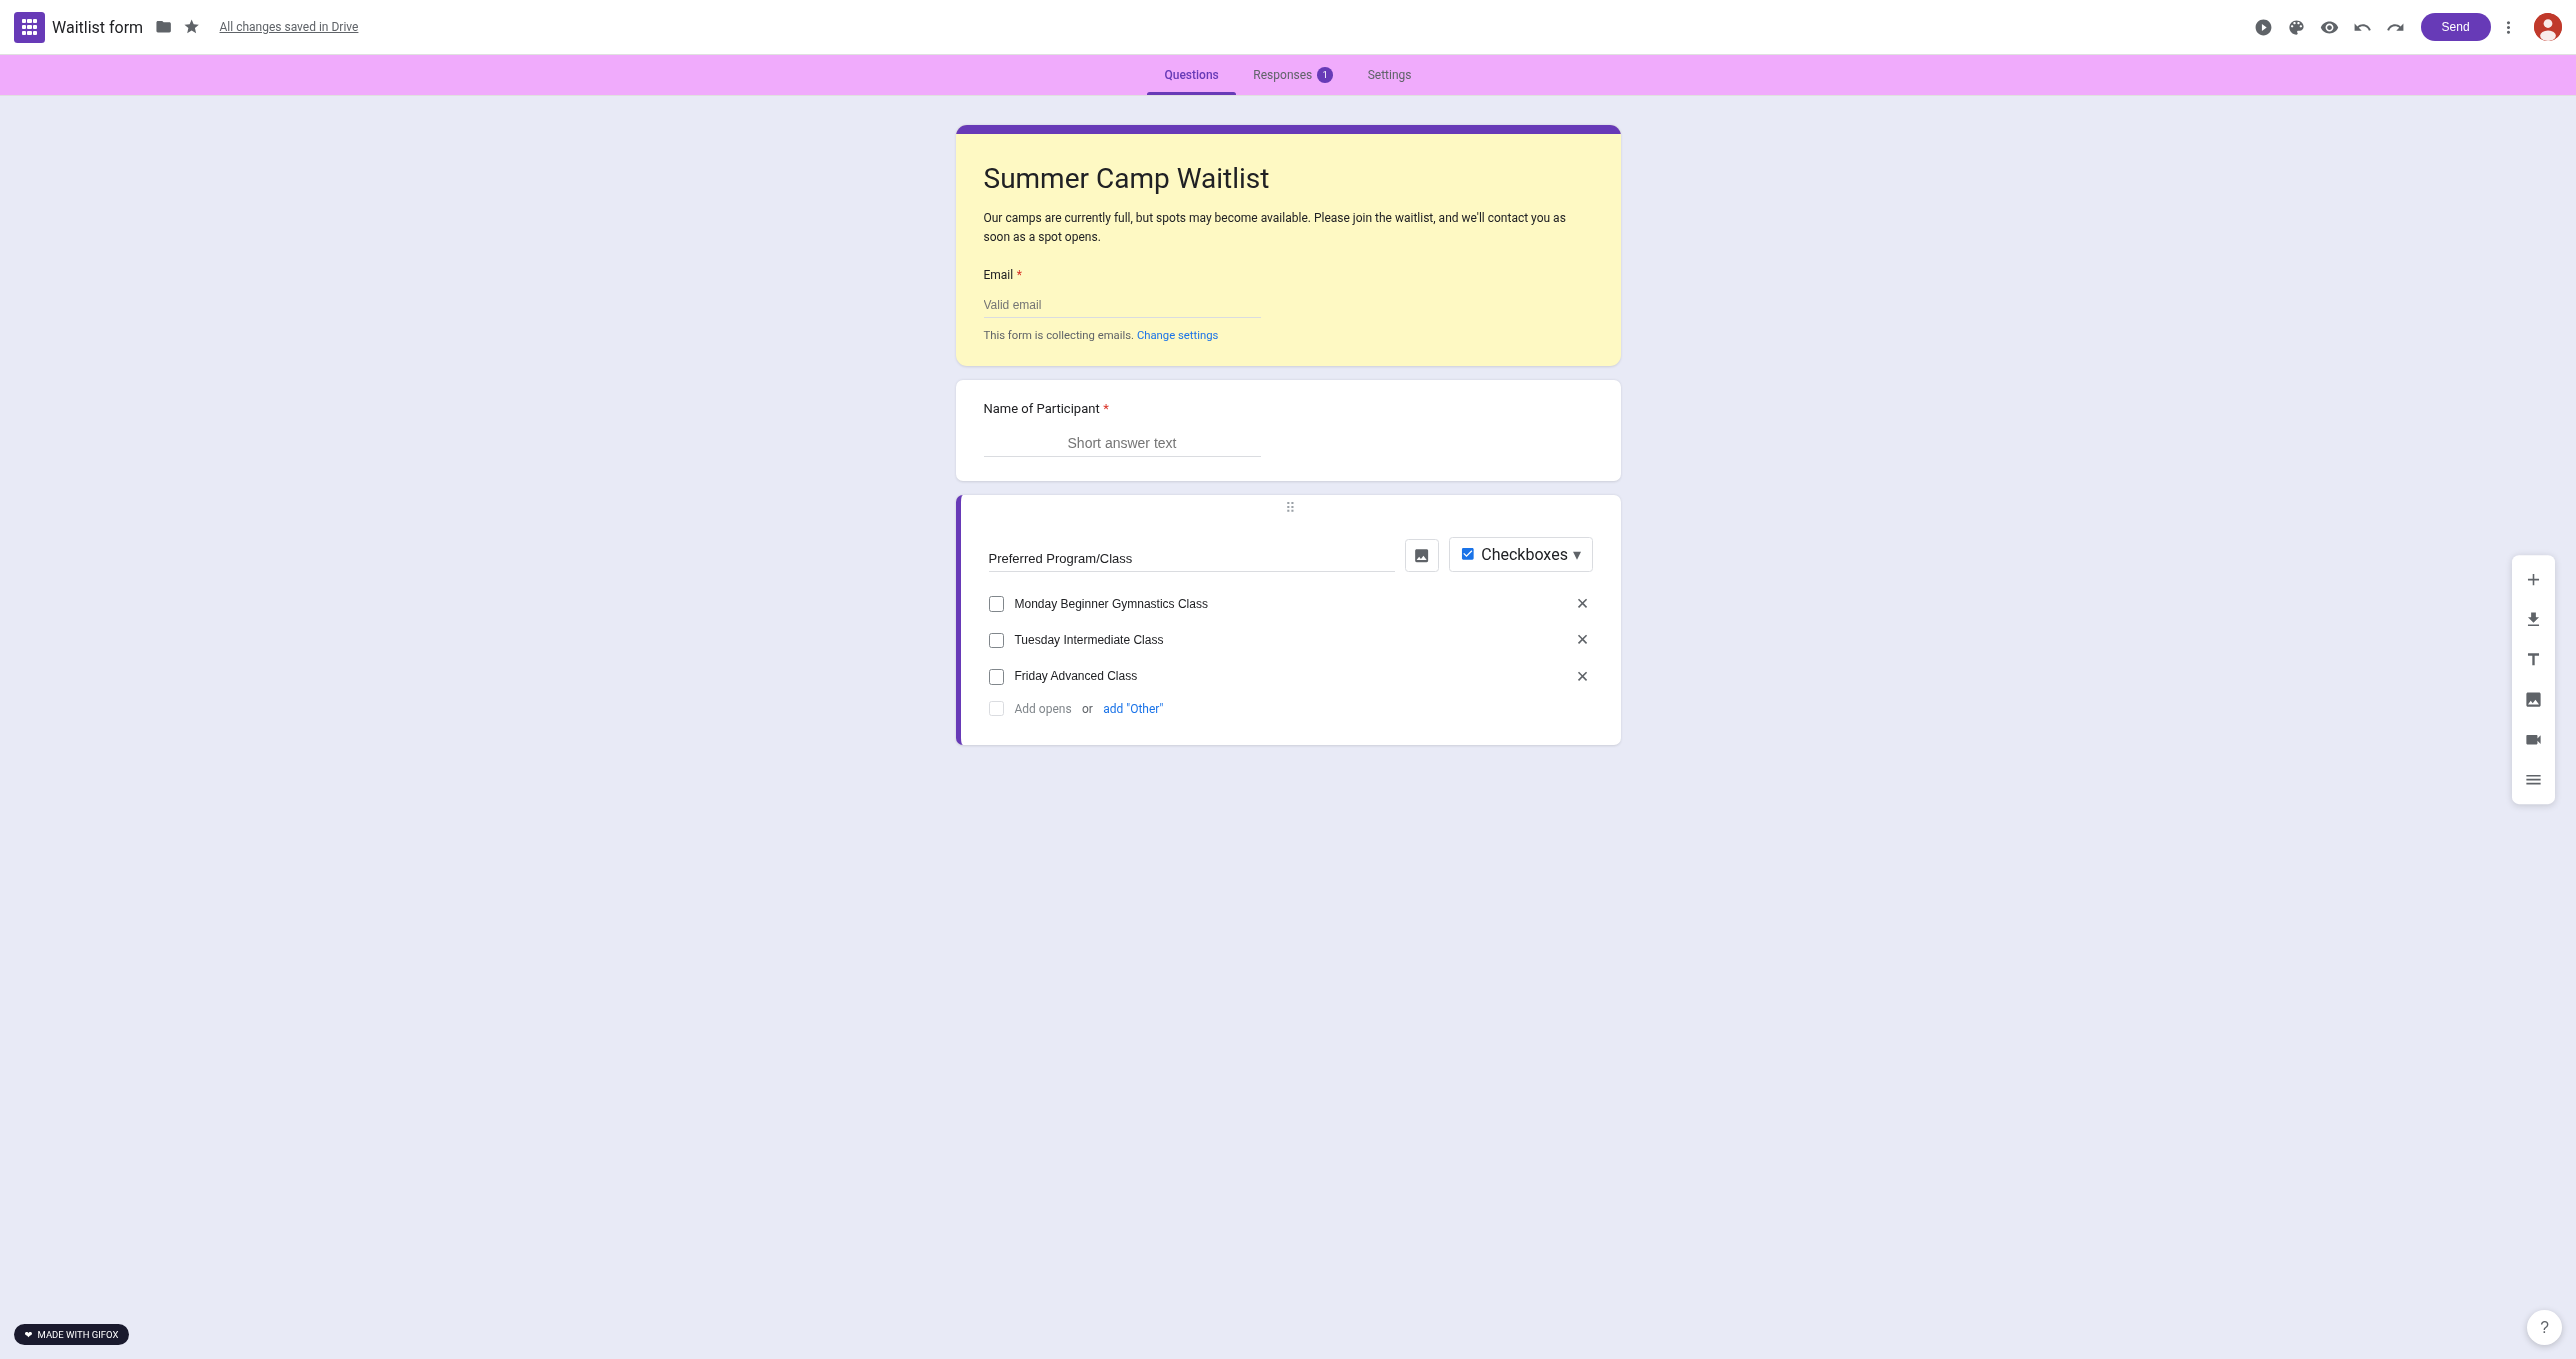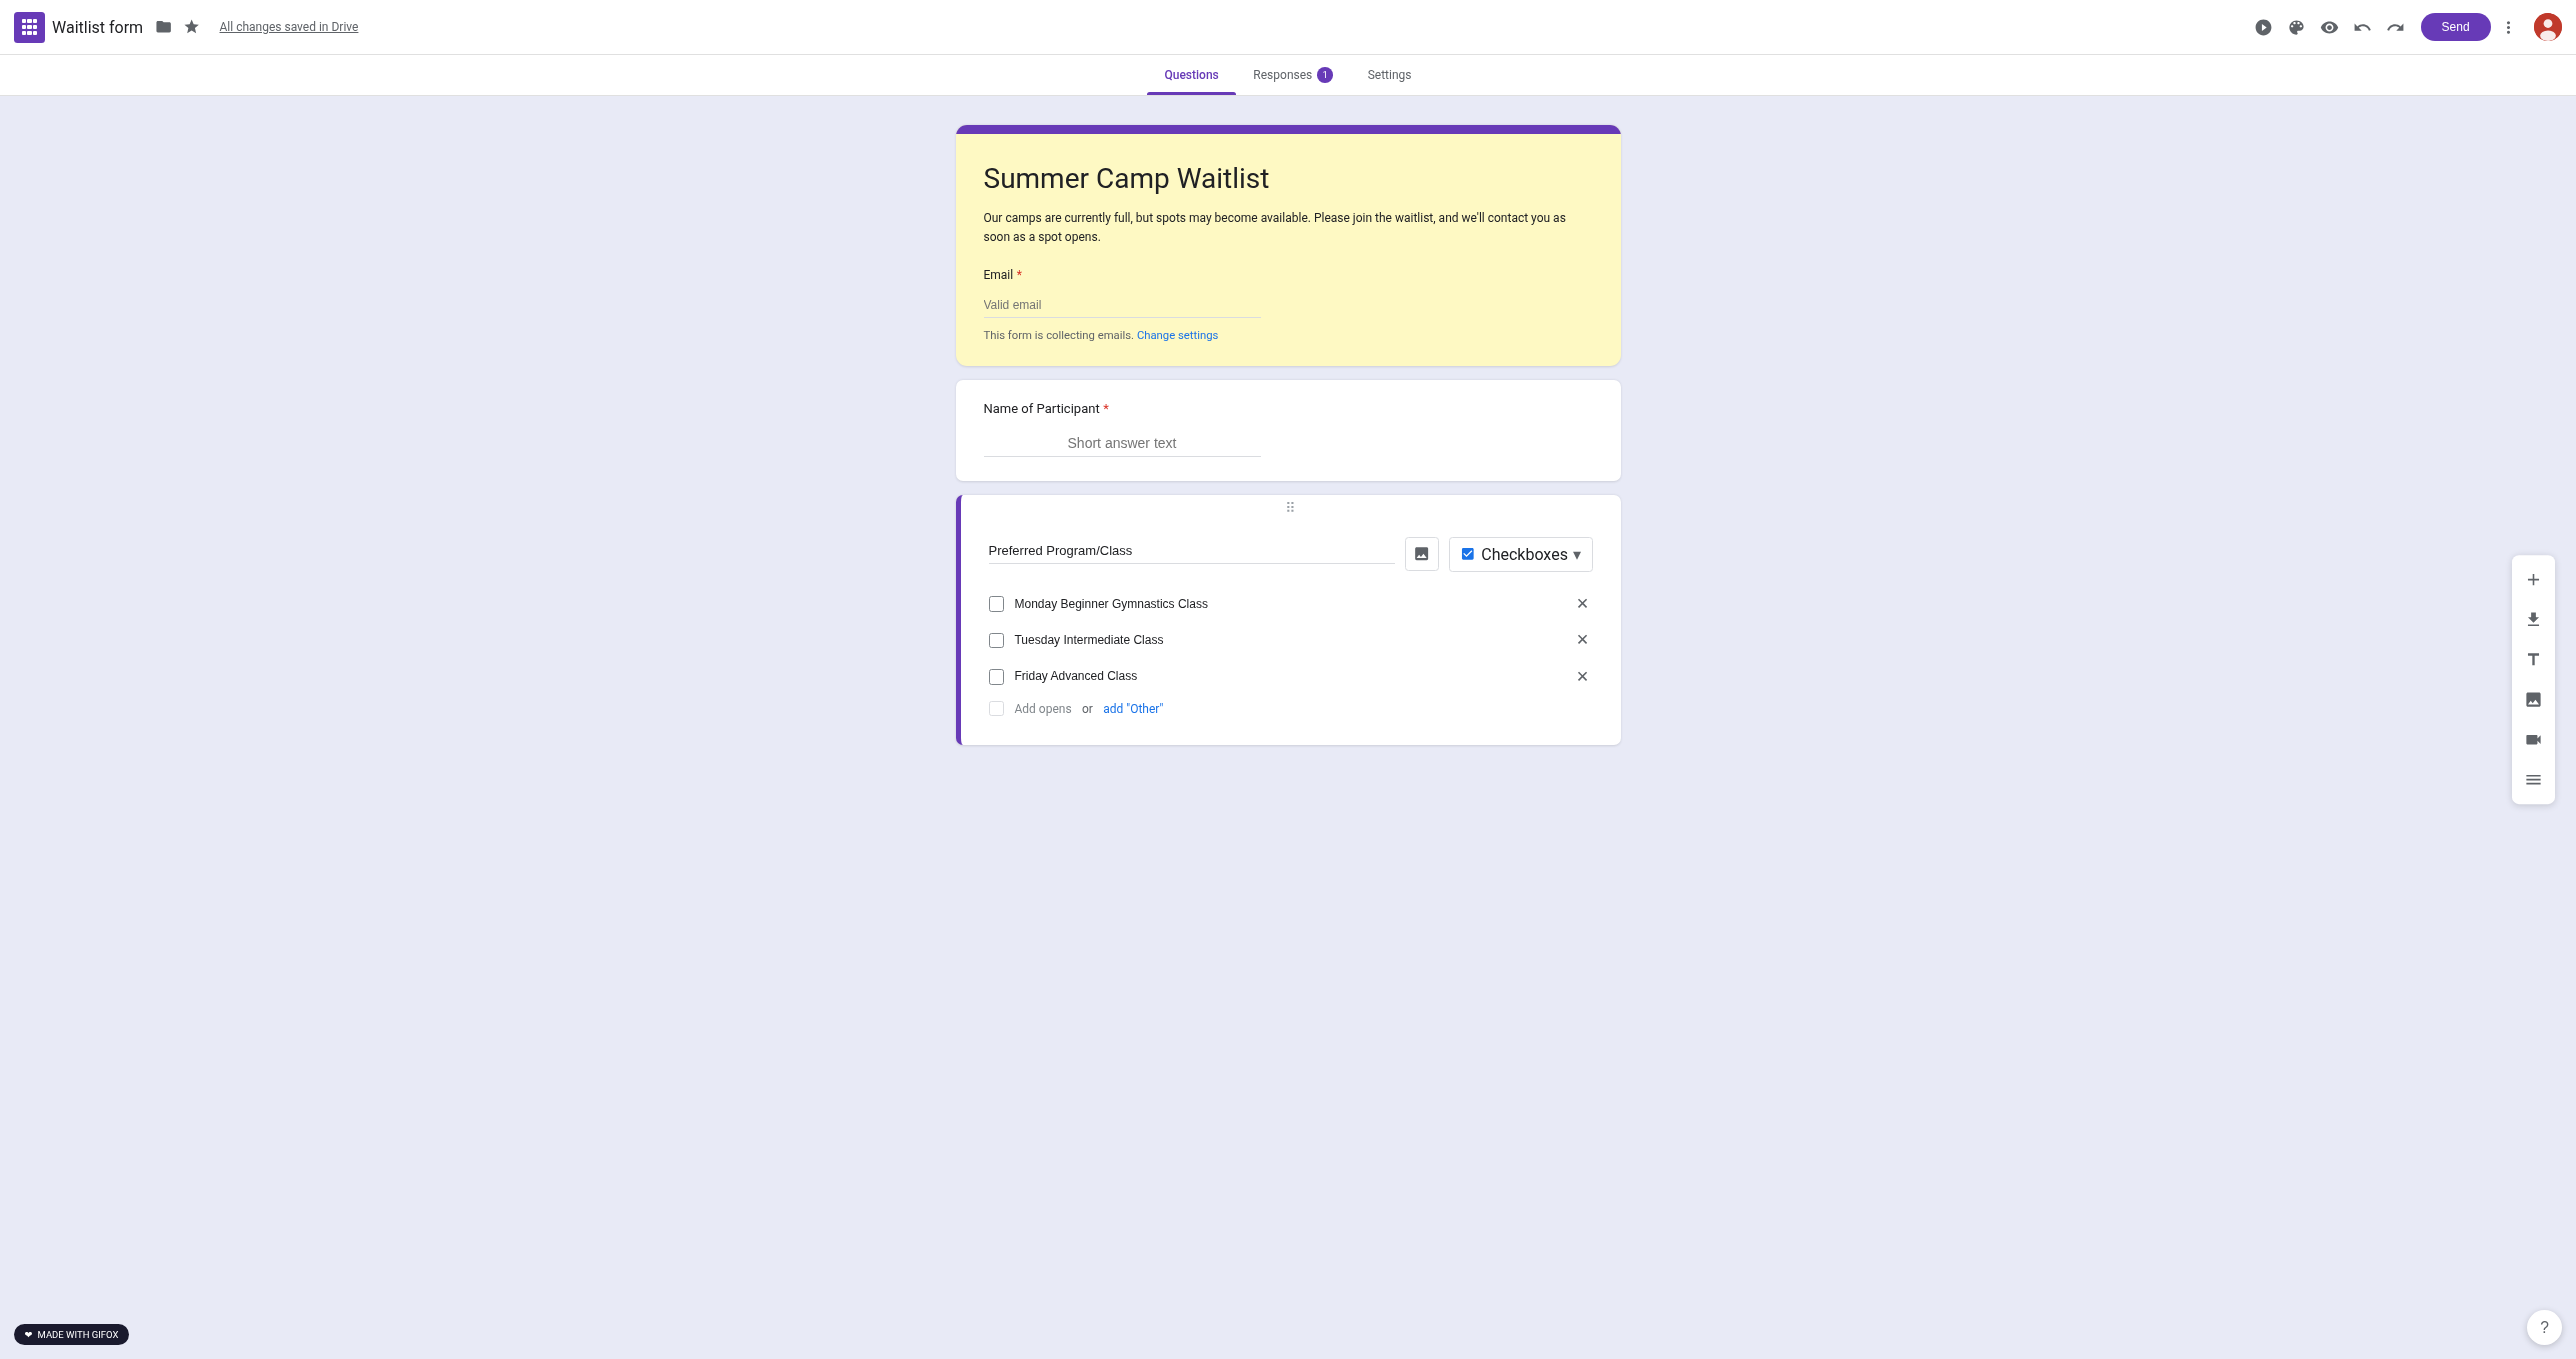--- a/index.html
+++ b/index.html
@@ -99,21 +99,21 @@
       font-size: 12px;
       margin-left: 7px;
       overflow: hidden;
     }
 
     
     .tabs-bar {
       position: fixed;
       top: 55px;
       left: 0; right: 0;
-      background: #ffffff;
+      background: #f0abfc;
       display: flex;
       justify-content: center;
       border-bottom: 0.9px solid #e0e0e0;
       z-index: 99;
     }
     .tab-item {
       padding: 12px 17.3px;
       font-size: 12px;
       color: #5f6368;
       cursor: pointer;
@@ -250,21 +250,21 @@
       display: flex;
       justify-content: center;
       padding: 5.2px 0 0;
       color: #9aa0a6;
       font-size: 14px;
       cursor: grab;
     }
 
     .question-top-row {
       display: flex;
-      align-items: flex-start;
+      align-items: flex-end;
       gap: 10.4px;
       margin-bottom: 14px;
     }
     .question-title-input {
       flex: 1;
       border: none;
       border-bottom: 0.9px solid #dadce0;
       font-size: 13px;
       color: #202124;
       padding: 5.2px 0;

